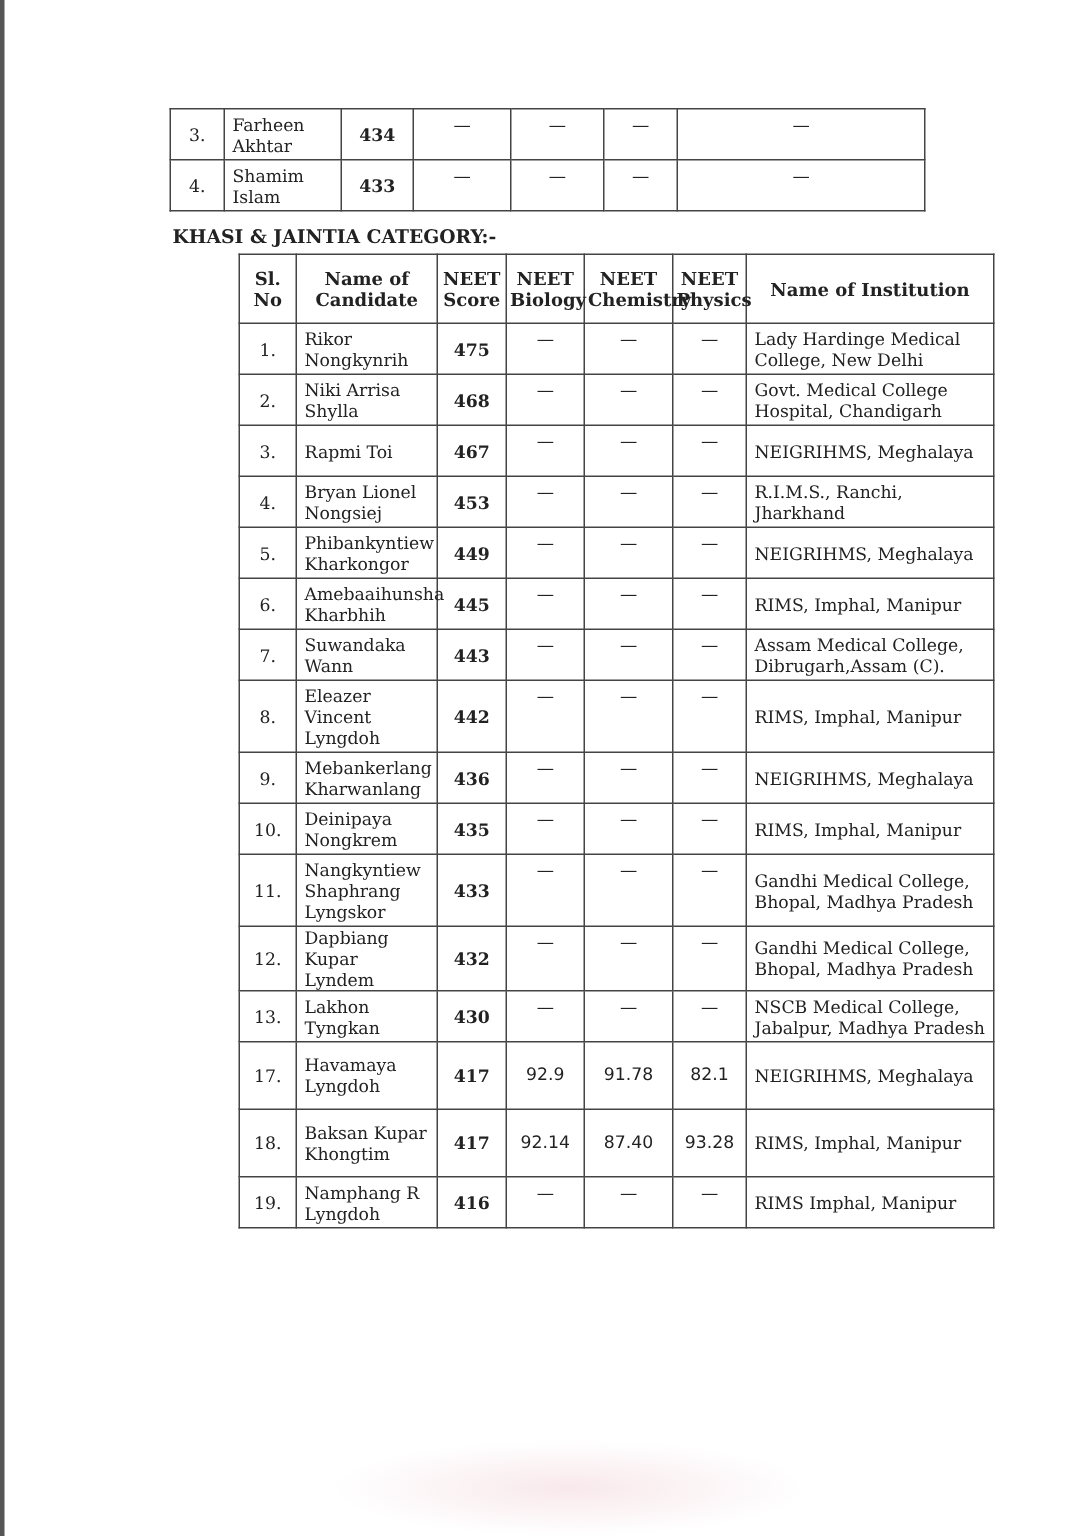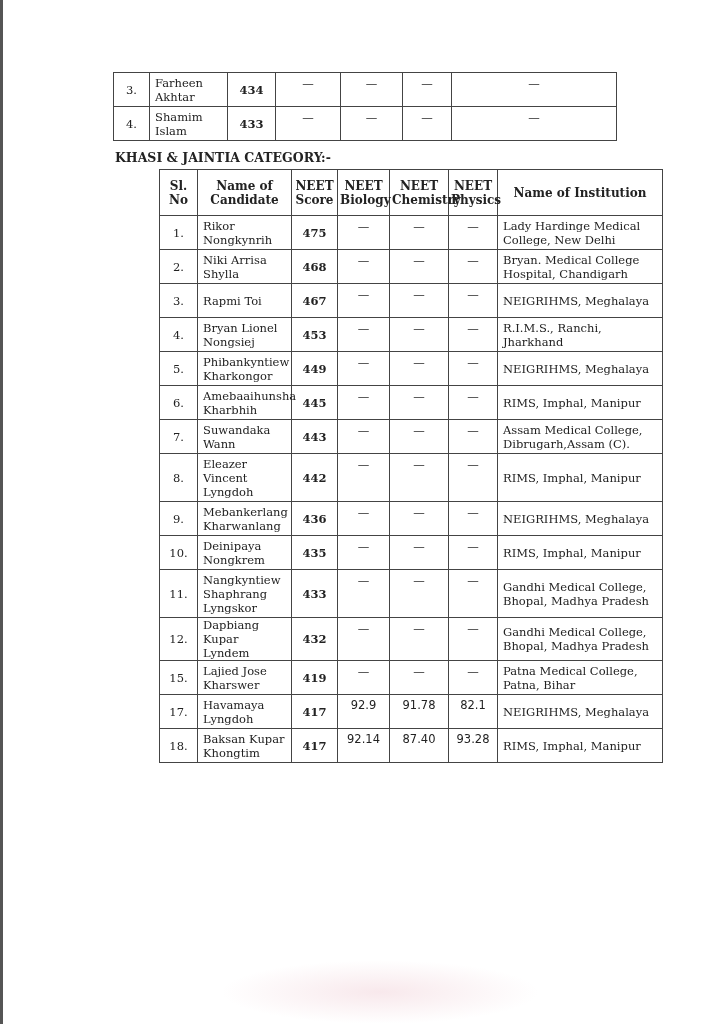--- a/index.html
+++ b/index.html
@@ -5,21 +5,21 @@
   html, body { margin:0; padding:0; }
   body { width:724px; height:1024px; background:#ffffff; position:relative; overflow:hidden;
          font-family:"DejaVu Serif", "Liberation Serif", serif; color:#222; }
   .left-edge { position:absolute; left:0; top:0; width:3px; height:1024px; background:#2a2a2a; opacity:.8; }
   table { border-collapse:collapse; position:absolute; table-layout:fixed; }
   td, th { border:1px solid #444; padding:0 5px; font-size:11.5px; line-height:14px; vertical-align:middle; }
   th { font-weight:bold; text-align:center; font-size:12px; line-height:14px; padding:1px 2px; }
   .c { text-align:center;font-weight:bold; }
   .sl { text-align:center; }
   .dash { text-align:center; vertical-align:top; padding-top:3px; }
-  .num { text-align:center; vertical-align:top; padding-top:3px; font-family:"DejaVu Sans", "Liberation Sans", sans-serif; font-size:11.5px; }
+  .num { text-align:center; vertical-align:top; padding-top:14px; font-family:"DejaVu Sans", "Liberation Sans", sans-serif; font-size:11.5px; }
   #top-table { left:113px; top:72px; width:503px; }
   #top-table td { height:30px; }
   #main-table { left:113px; top:169px; width:503px;margin-left:46px; }
   .section-title { position:absolute; left:115px; top:150px; font-weight:bold; font-size:12.5px; letter-spacing:0; }
   .row2 td { height:30px; }
   .row3 td { height:44px; }
   .stain { position:absolute; left:220px; top:960px; width:320px; height:64px;
            background:radial-gradient(ellipse at center, rgba(235,190,200,.35), rgba(255,255,255,0) 70%); }
 </style>
 </head>
@@ -92,21 +92,21 @@
         <td class="dash">—</td>
         <td>Lady Hardinge Medical College, New Delhi</td>
       </tr>
       <tr class="row2">
         <td class="sl">2.</td>
         <td>Niki Arrisa Shylla</td>
         <td class="c">468</td>
         <td class="dash">—</td>
         <td class="dash">—</td>
         <td class="dash">—</td>
-        <td>Bryan. Medical College Hospital, Chandigarh</td>
+        <td>Govt. Medical College Hospital, Chandigarh</td>
       </tr>
       <tr class="row2">
         <td class="sl">3.</td>
         <td>Rapmi Toi</td>
         <td class="c">467</td>
         <td class="dash">—</td>
         <td class="dash">—</td>
         <td class="dash">—</td>
         <td>NEIGRIHMS, Meghalaya</td>
       </tr>
@@ -185,42 +185,51 @@
       <tr class="row2">
         <td class="sl">12.</td>
         <td>Dapbiang Kupar Lyndem</td>
         <td class="c">432</td>
         <td class="dash">—</td>
         <td class="dash">—</td>
         <td class="dash">—</td>
         <td>Gandhi Medical College, Bhopal, Madhya Pradesh</td>
       </tr>
       <tr class="row2">
-        <td class="sl">15.</td>
-        <td>Lajied Jose Kharswer</td>
-        <td class="c">419</td>
-        <td class="dash">—</td>
-        <td class="dash">—</td>
-        <td class="dash">—</td>
-        <td>Patna Medical College, Patna, Bihar</td>
+        <td class="sl">13.</td>
+        <td>Lakhon Tyngkan</td>
+        <td class="c">430</td>
+        <td class="dash">—</td>
+        <td class="dash">—</td>
+        <td class="dash">—</td>
+        <td>NSCB Medical College, Jabalpur, Madhya Pradesh</td>
       </tr>
       <tr class="row2">
         <td class="sl">17.</td>
         <td>Havamaya Lyngdoh</td>
         <td class="c">417</td>
         <td class="num">92.9</td>
         <td class="num">91.78</td>
         <td class="num">82.1</td>
         <td>NEIGRIHMS, Meghalaya</td>
       </tr>
       <tr class="row2">
         <td class="sl">18.</td>
         <td>Baksan Kupar Khongtim</td>
         <td class="c">417</td>
         <td class="num">92.14</td>
         <td class="num">87.40</td>
         <td class="num">93.28</td>
         <td>RIMS, Imphal, Manipur</td>
       </tr>
+      <tr class="row2">
+        <td class="sl">19.</td>
+        <td>Namphang R Lyngdoh</td>
+        <td class="c">416</td>
+        <td class="dash">—</td>
+        <td class="dash">—</td>
+        <td class="dash">—</td>
+        <td>RIMS Imphal, Manipur</td>
+      </tr>
     </tbody>
 </table>
 
 <div class="stain"></div>
 
 </body></html>

